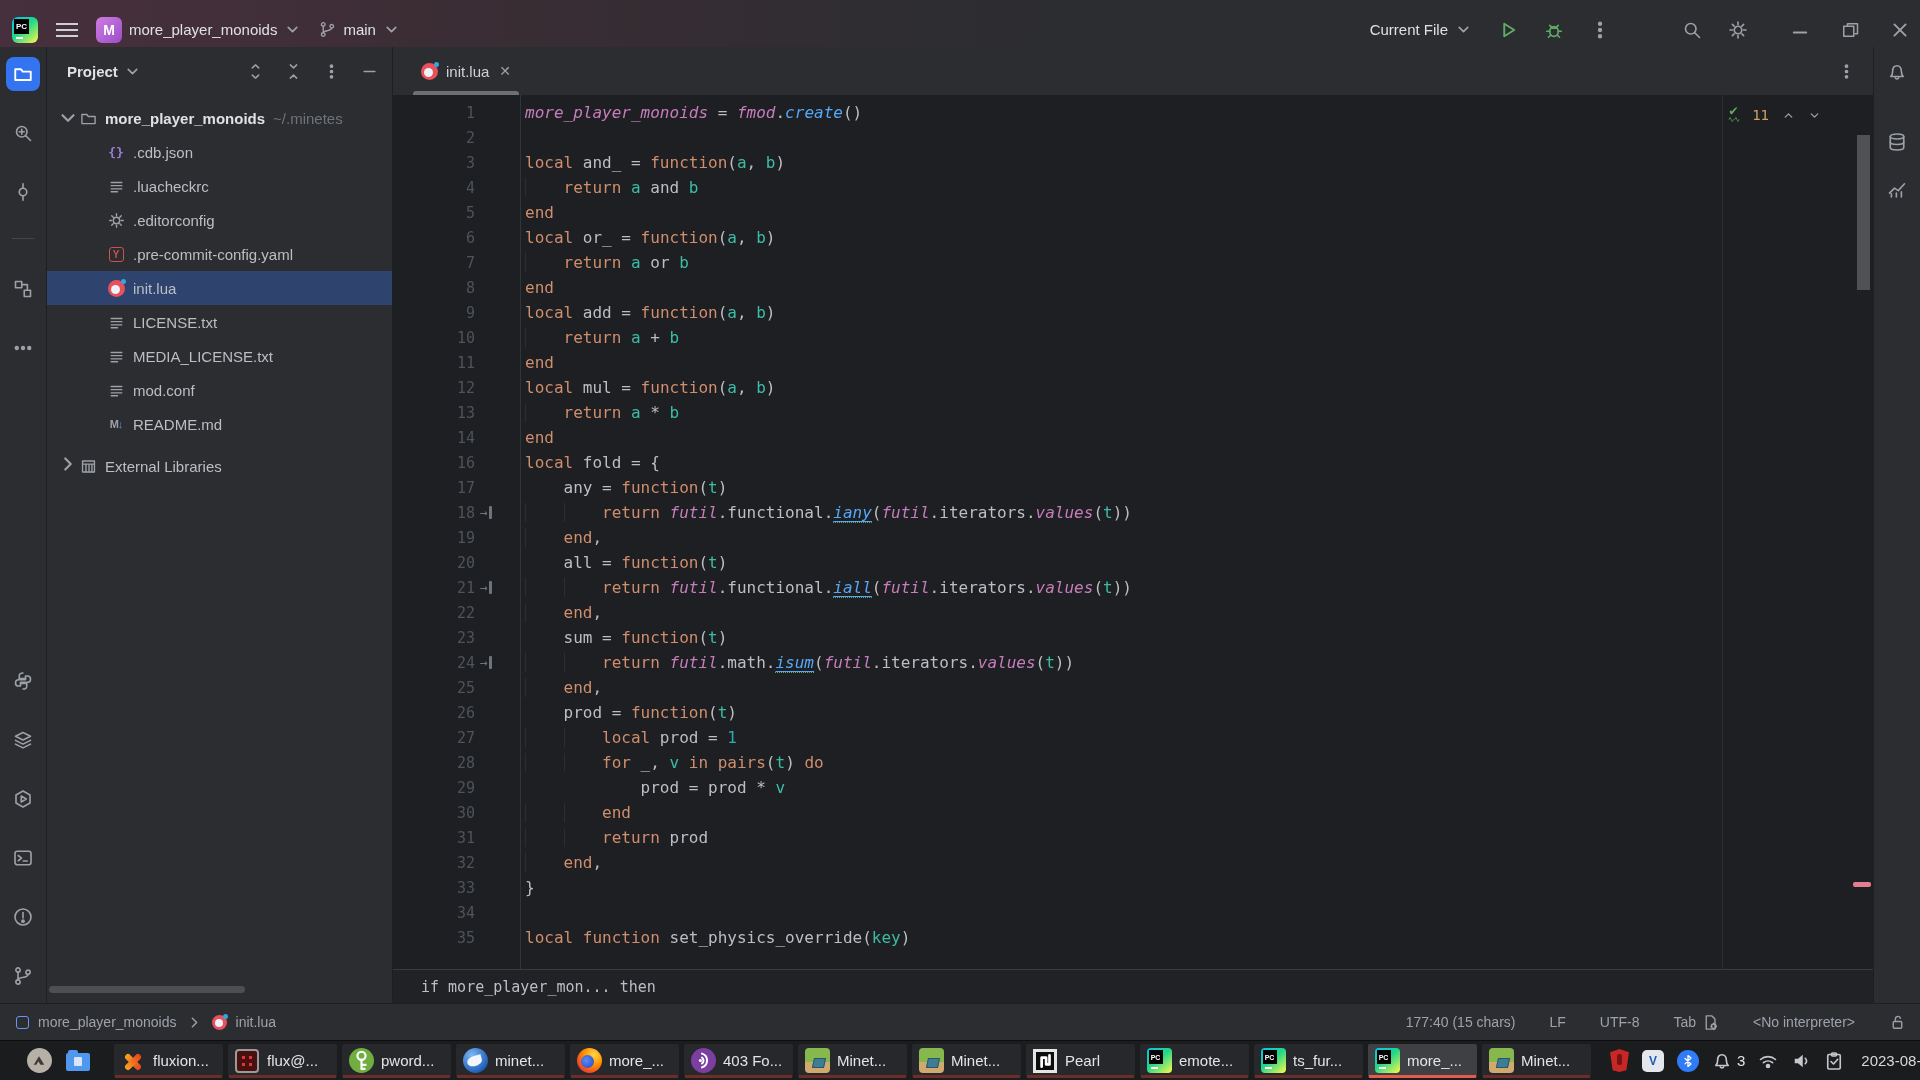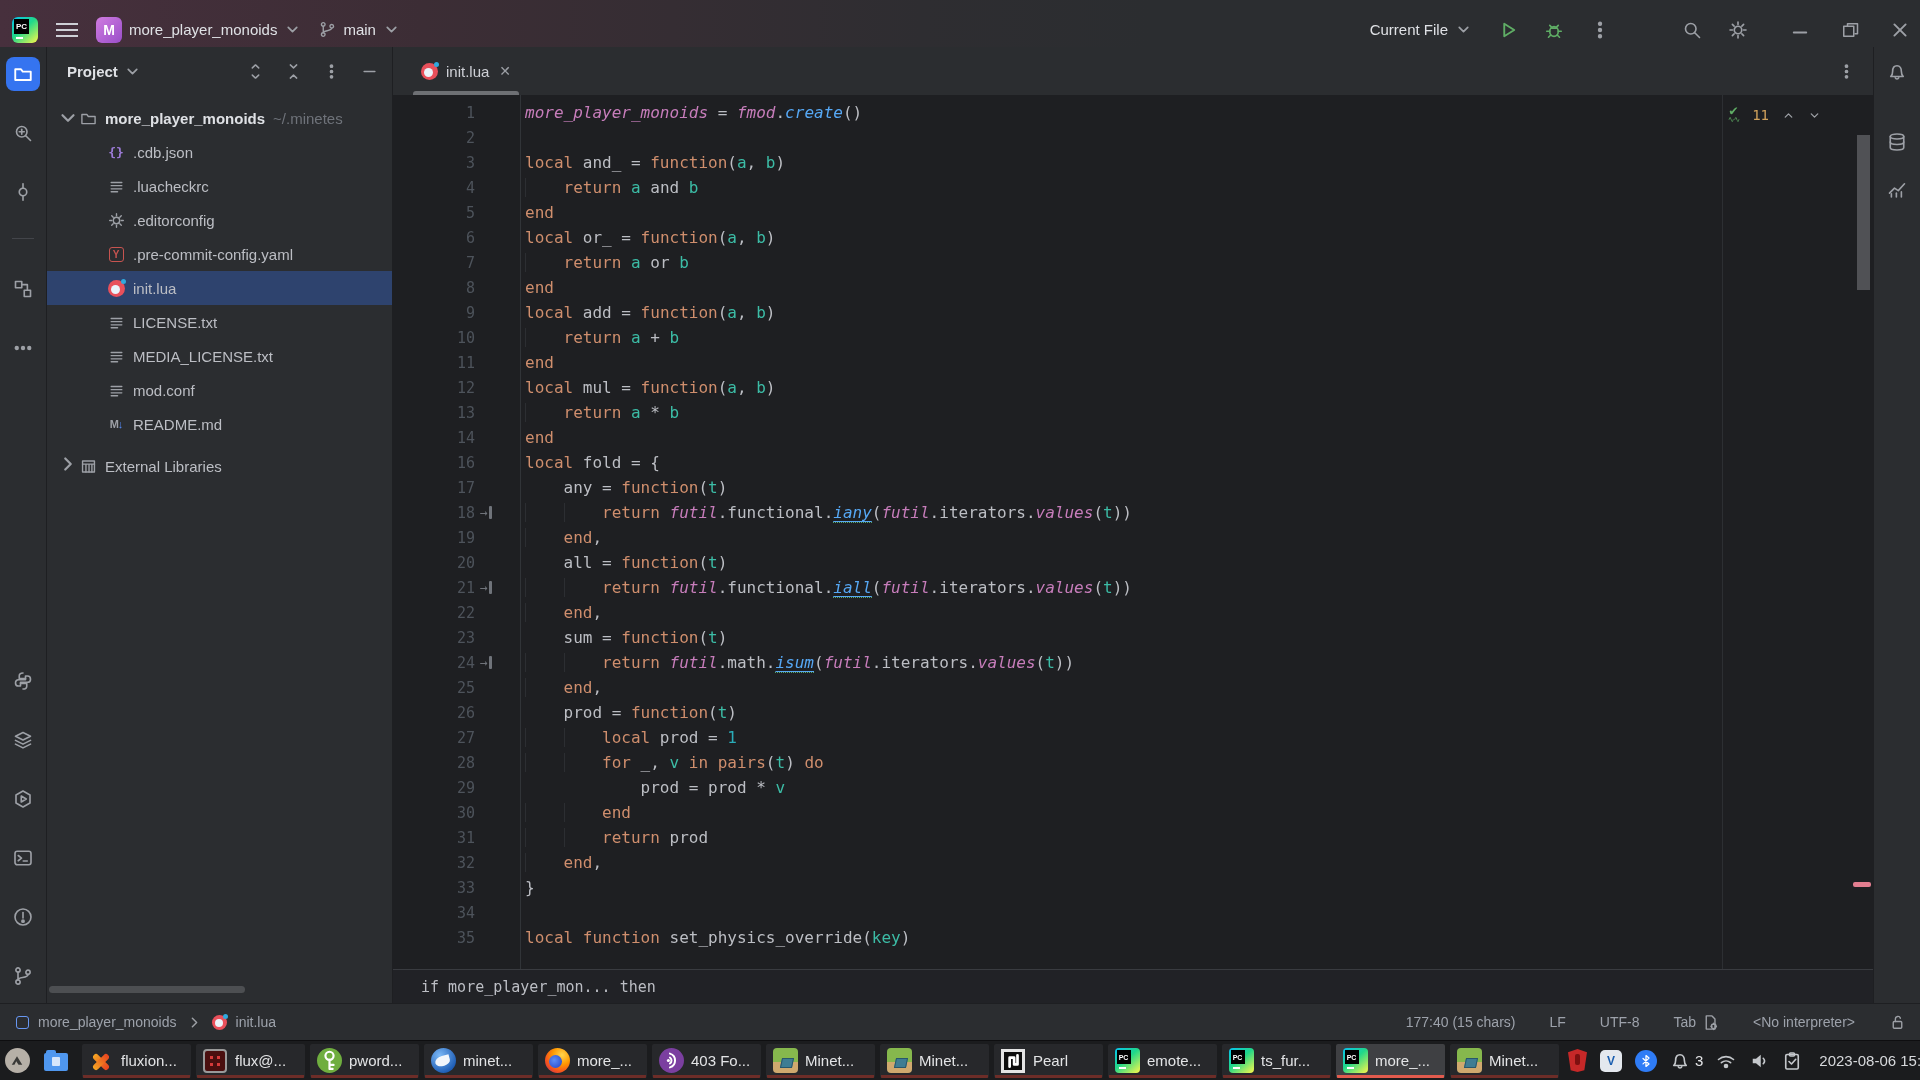--- a/index.html
+++ b/index.html
@@ -101,21 +101,21 @@
                display:flex; align-items:center; padding:0 14px 0 16px; font-size:14px; color:#9da2ab; }
   .bc { display:flex; align-items:center; gap:9px; }
   .modsq { width:13px; height:13px; border:1.6px solid #6897f2; border-radius:3px; }
   .bc .luaic { width:15px; height:15px; }
   .bc .luaic::before { left:3px; top:4px; width:8px; height:8px; }
   .sbright { margin-left:auto; display:flex; align-items:center; gap:34px; }
   .sbseg { display:flex; align-items:center; gap:6px; }
 
   
   .taskbar { height:40px; flex:0 0 40px; background:#1b1c1e; border-top:1px solid #0e0e10;
-             display:flex; align-items:center; padding:0 0; gap:9px; font-size:15px; color:#e3e4e6; }
+             display:flex; align-items:center; padding:0 22px; gap:19px; font-size:15px; color:#e3e4e6; }
   .launch { width:34px; height:34px; display:flex; align-items:center; justify-content:center; }
   .tapp { height:34px; flex:0 0 109px; background:#27282b; border-radius:2px; display:flex; align-items:center;
           gap:7px; padding:0 6px; position:relative; overflow:hidden; }
   .tapp.active { background:#3f4043; }
   .tapp .ul { position:absolute; left:1px; right:1px; bottom:0; height:3px; background:#6d2d28; }
   .tapp.active .ul { background:#e25b4e; }
   .tlabel { white-space:nowrap; overflow:hidden; }
   .tray { margin-left:auto; display:flex; align-items:center; gap:13px; color:#c4c7cb; }
   .tray .icon20 { color:#c4c7cb; }
   .trayclock { display:flex; gap:14px; color:#d7d9dc; font-size:15px; margin-left:4px; white-space:nowrap; }

